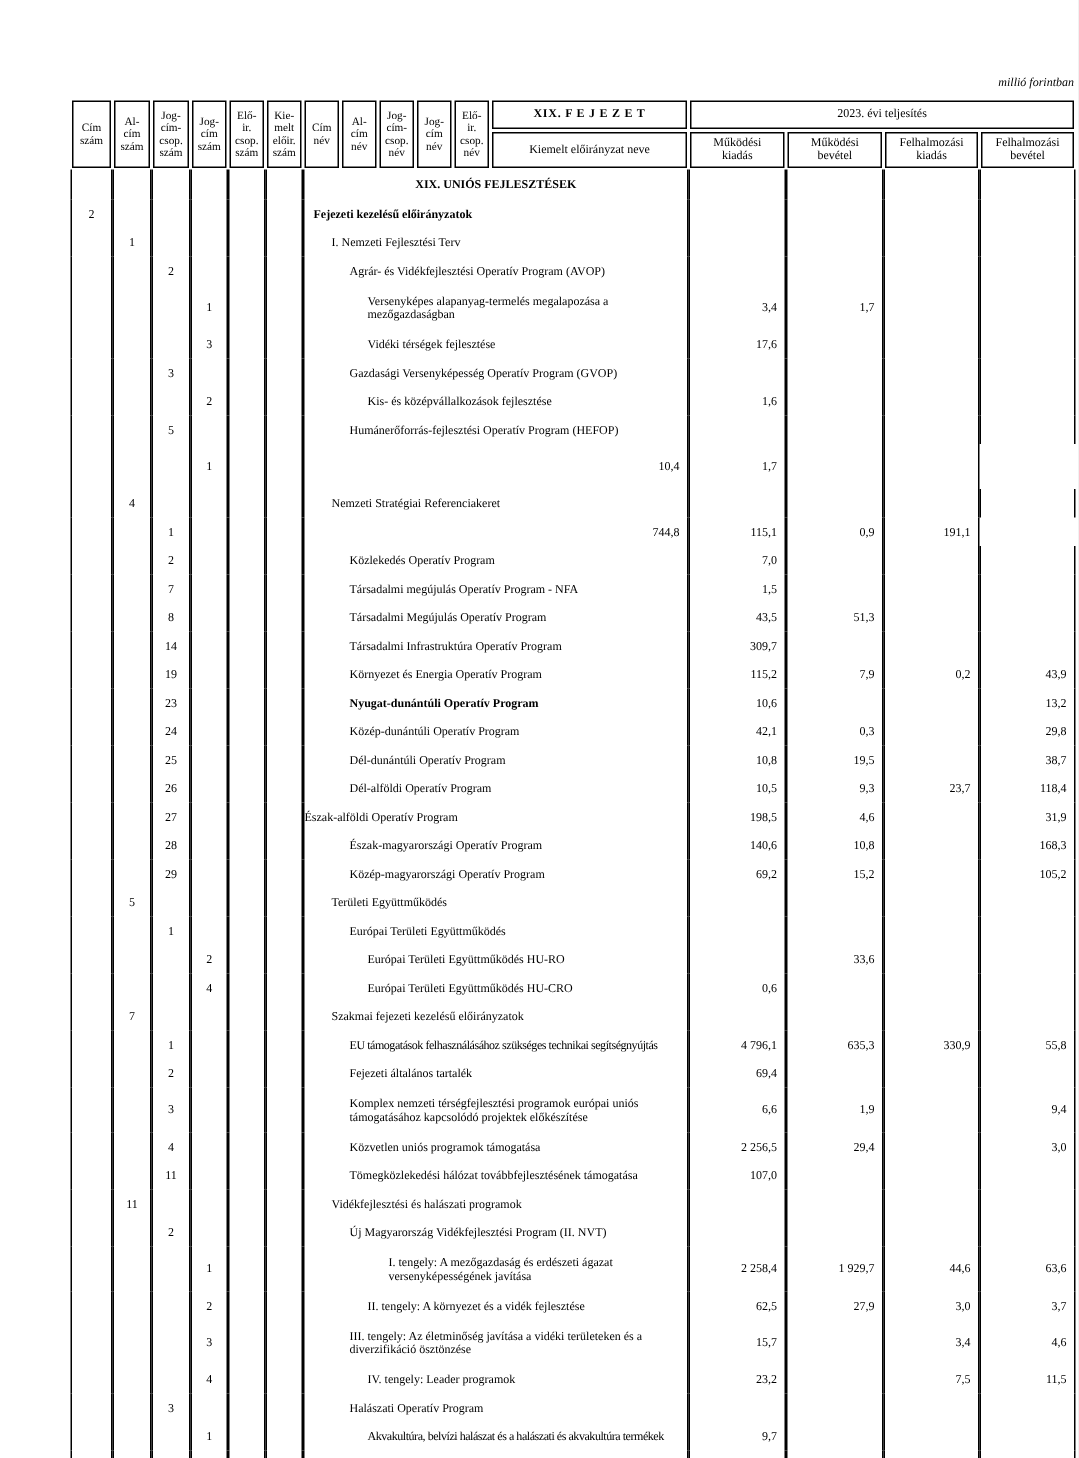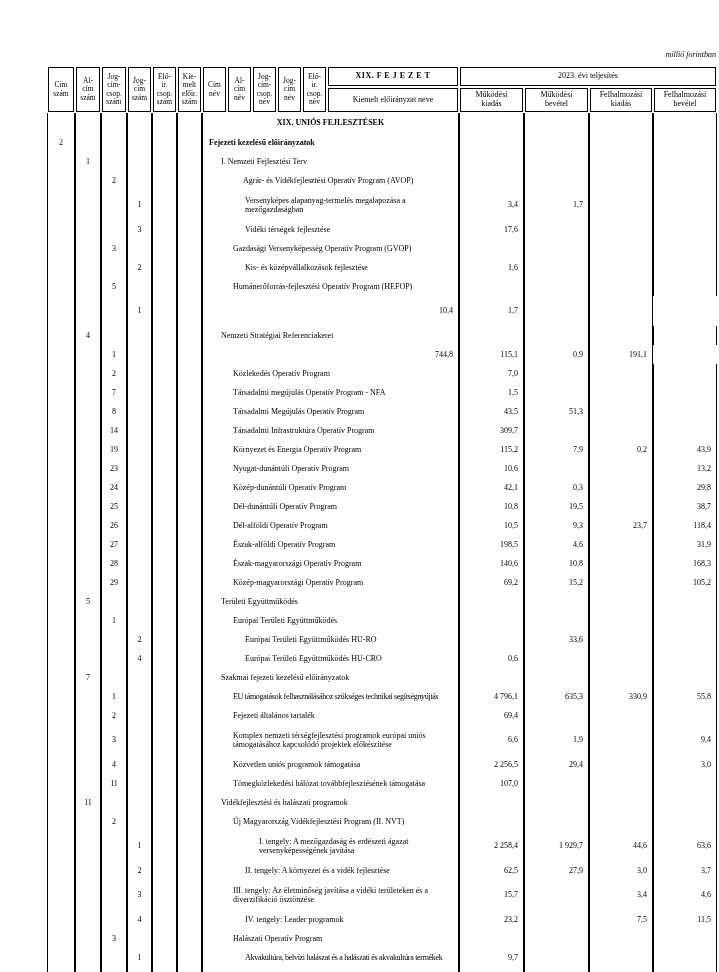--- a/index.html
+++ b/index.html
@@ -151,21 +151,21 @@
           <div class="tcell val"></div>
           <div class="tcell val"></div>
         </div>
         <div class="trow">
           <div class="tcell num"></div>
           <div class="tcell num"></div>
           <div class="tcell num">2</div>
           <div class="tcell num"></div>
           <div class="tcell num"></div>
           <div class="tcell num"></div>
-          <div class="tcell name" style="padding-left: 40px;">Agrár- és Vidékfejlesztési Operatív Program (AVOP)</div>
+          <div class="tcell name" style="padding-left: 30px;">Agrár- és Vidékfejlesztési Operatív Program (AVOP)</div>
           <div class="tcell val"></div>
           <div class="tcell val"></div>
           <div class="tcell val"></div>
           <div class="tcell val"></div>
         </div>
         <div class="trow tall">
           <div class="tcell num"></div>
           <div class="tcell num"></div>
           <div class="tcell num"></div>
           <div class="tcell num">1</div>
@@ -331,21 +331,21 @@
           <div class="tcell val">0,2</div>
           <div class="tcell val">43,9</div>
         </div>
         <div class="trow">
           <div class="tcell num"></div>
           <div class="tcell num"></div>
           <div class="tcell num">23</div>
           <div class="tcell num"></div>
           <div class="tcell num"></div>
           <div class="tcell num"></div>
-          <div class="tcell name" style="padding-left: 30px;">Nyugat-dunántúli Operatív Program</div>
+          <div class="tcell name" style="padding-left: 30px; font-weight: bold;">Nyugat-dunántúli Operatív Program</div>
           <div class="tcell val">10,6</div>
           <div class="tcell val"></div>
           <div class="tcell val"></div>
           <div class="tcell val">13,2</div>
         </div>
         <div class="trow">
           <div class="tcell num"></div>
           <div class="tcell num"></div>
           <div class="tcell num">24</div>
           <div class="tcell num"></div>
@@ -383,21 +383,21 @@
           <div class="tcell val">23,7</div>
           <div class="tcell val">118,4</div>
         </div>
         <div class="trow">
           <div class="tcell num"></div>
           <div class="tcell num"></div>
           <div class="tcell num">27</div>
           <div class="tcell num"></div>
           <div class="tcell num"></div>
           <div class="tcell num"></div>
-          <div class="tcell name" style="padding-left: 30px;">Észak-alföldi Operatív Program</div>
+          <div class="tcell name" style="">Észak-alföldi Operatív Program</div>
           <div class="tcell val">198,5</div>
           <div class="tcell val">4,6</div>
           <div class="tcell val"></div>
           <div class="tcell val">31,9</div>
         </div>
         <div class="trow">
           <div class="tcell num"></div>
           <div class="tcell num"></div>
           <div class="tcell num">28</div>
           <div class="tcell num"></div>

